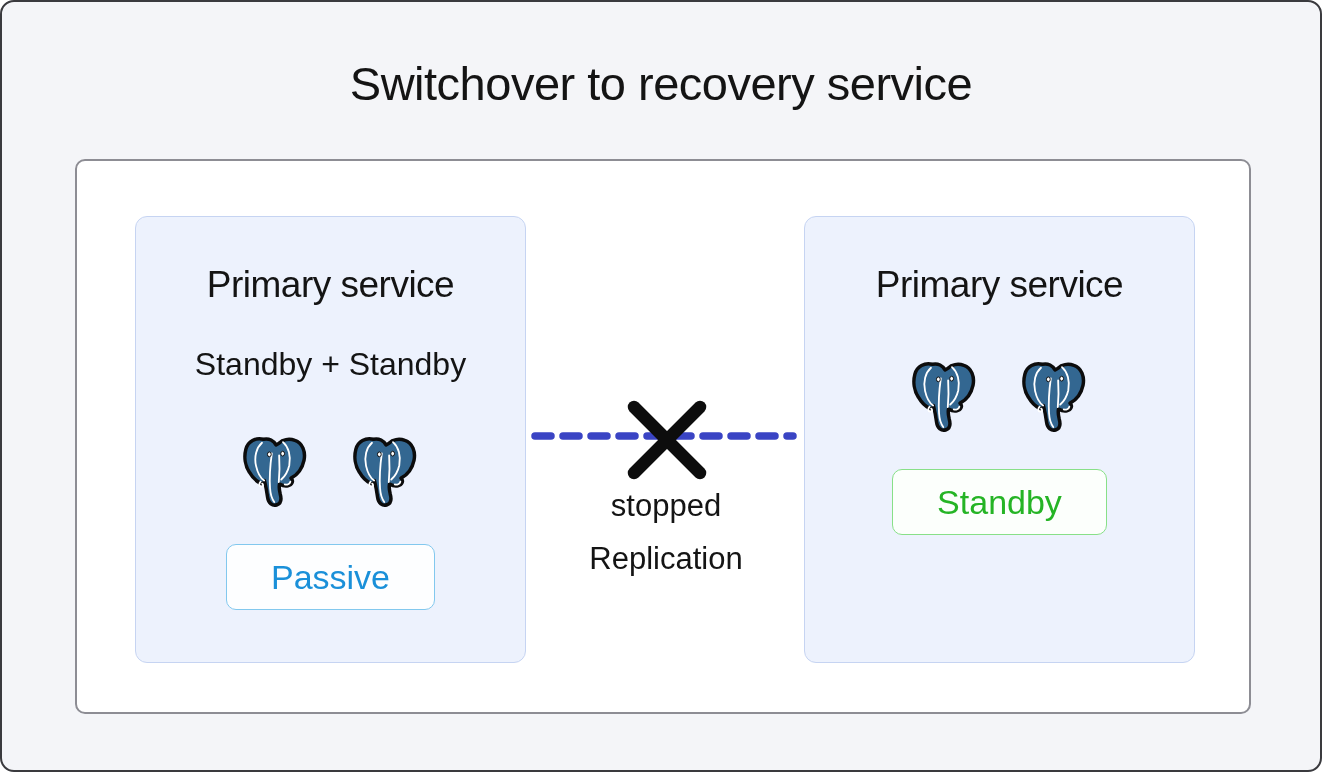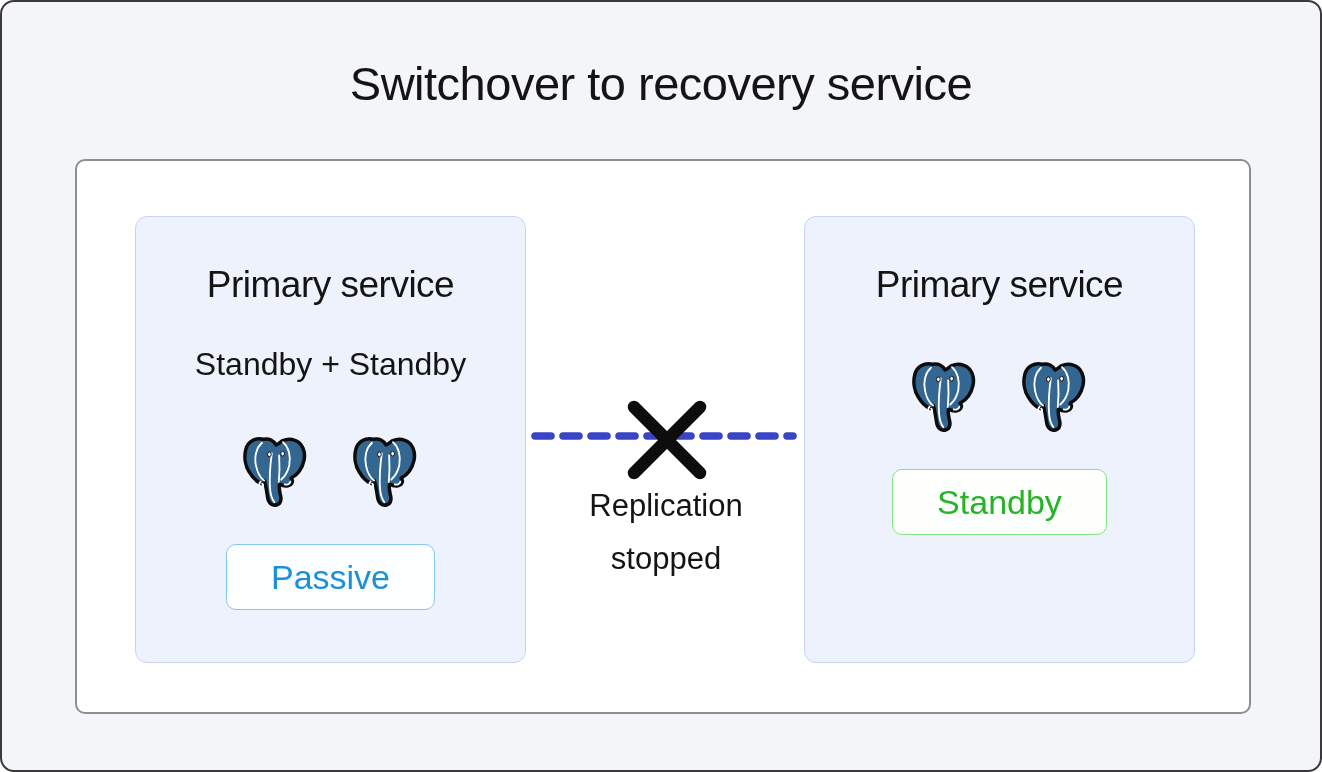--- a/index.html
+++ b/index.html
@@ -172,22 +172,22 @@
     </div>
 
     <svg class="replication-line">
       <line x1="6" y1="5" x2="264" y2="5"></line>
     </svg>
     <svg class="x-mark">
       <line x1="10" y1="9" x2="76" y2="75"></line>
       <line x1="76" y1="9" x2="10" y2="75"></line>
     </svg>
     <div class="replication-label">
+      <span>stopped</span>
       <span>Replication</span>
-      <span>stopped</span>
     </div>
 
     <div class="service-card right">
       <div class="card-title">Primary service</div>
       <div class="pg-row">
         <svg class="pg-icon">
             <use href="#pg-elephant-symbol"></use>
           </svg>
         <svg class="pg-icon">
             <use href="#pg-elephant-symbol"></use>

